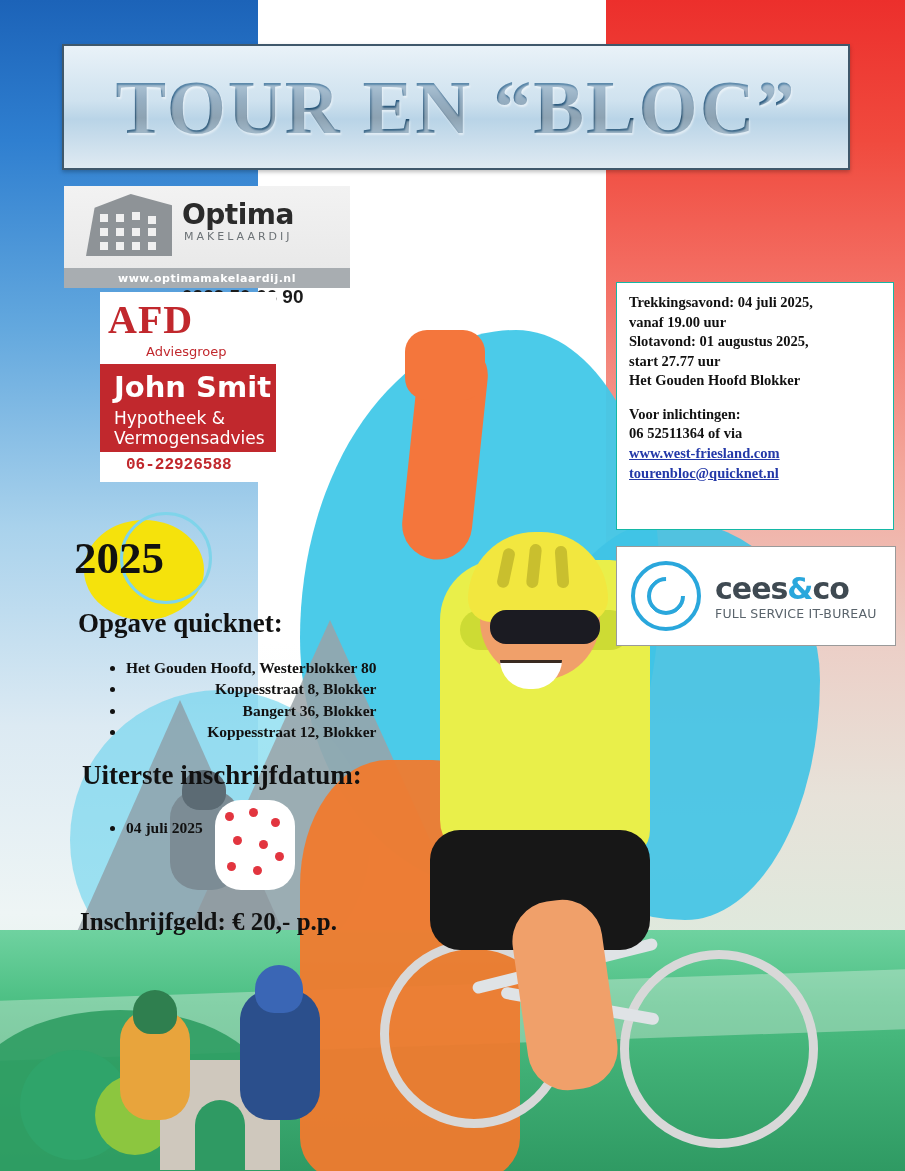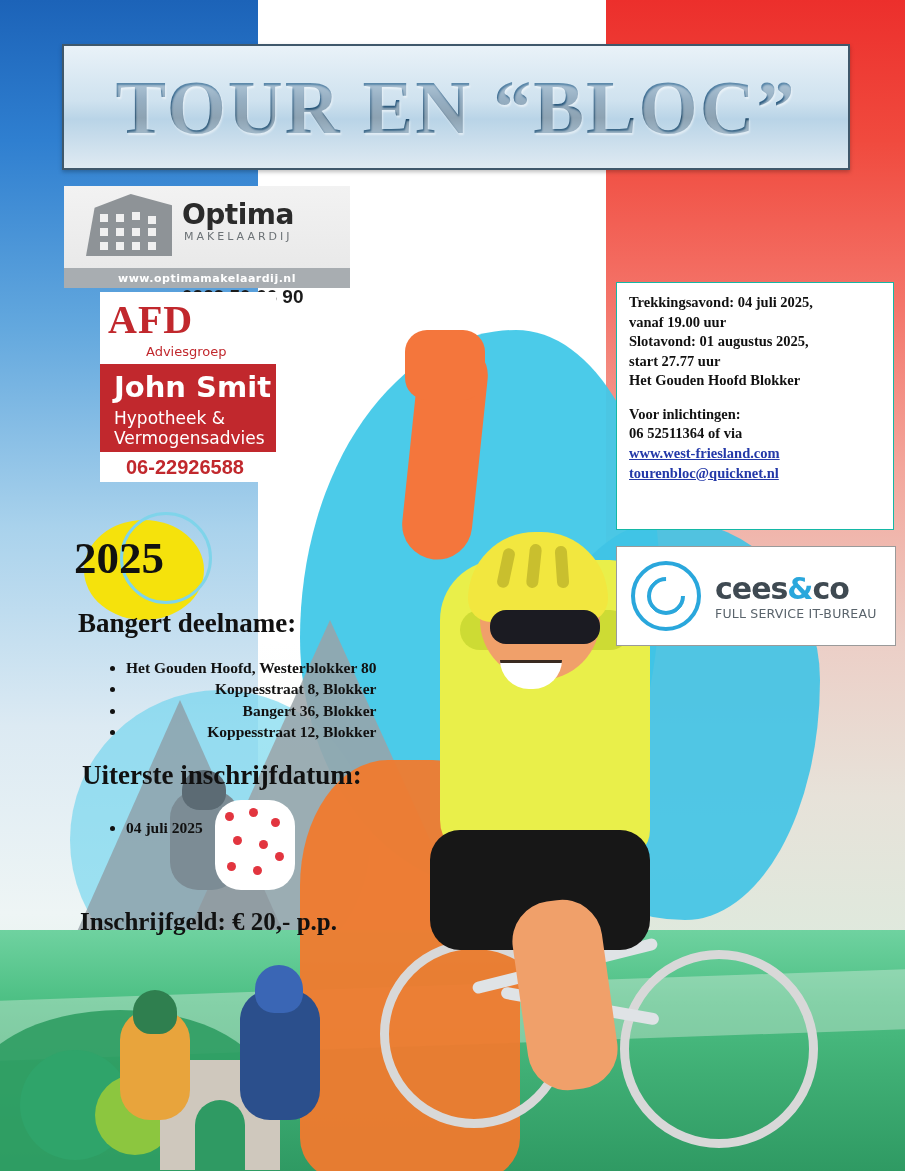--- a/index.html
+++ b/index.html
@@ -251,21 +251,21 @@
   #afd-line1 {
     position: absolute; left: 14px; top: 44px;
     font-family: "DejaVu Sans", sans-serif; font-size: 17px; color: #ffffff;
   }
   #afd-line2 {
     position: absolute; left: 14px; top: 64px;
     font-family: "DejaVu Sans", sans-serif; font-size: 17px; color: #ffffff;
   }
   #afd-phone {
     position: absolute; left: 26px; top: 164px;
-    font-family: Liberation Sans, sans-serif; font-weight: bold; font-size: 20px; color: #c1282d;
+    font-family: Liberation Mono, monospace; font-weight: bold; font-size: 16px; color: #c1282d;
   }
 
   
   #sun {
     position: absolute; left: 84px; top: 520px; width: 120px; height: 100px;
     background: #f5e20c;
     border-radius: 50%;
   }
   #sun-ring {
     position: absolute; left: 120px; top: 512px; width: 86px; height: 86px;
@@ -424,21 +424,21 @@
       <div id="afd-line1">Hypotheek &amp;</div>
       <div id="afd-line2">Vermogensadvies</div>
     </div>
     <div id="afd-phone">06-22926588</div>
   </div>
 
   <div id="sun"></div>
   <div id="sun-ring"></div>
   <div id="year">2025</div>
 
-  <div class="heading" id="h-opgave">Bangert deelname:</div>
+  <div class="heading" id="h-opgave">Opgave quicknet:</div>
   <ul class="poster-list" id="list-opgave">
     <li>Het Gouden Hoofd, Westerblokker 80</li>
     <li>Koppesstraat 8, Blokker</li>
     <li>Bangert 36, Blokker</li>
     <li>Koppesstraat 12, Blokker</li>
   </ul>
 
   <div class="heading" id="h-uiterste">Uiterste inschrijfdatum:</div>
   <ul class="poster-list" id="list-uiterste">
     <li>04 juli 2025</li>

